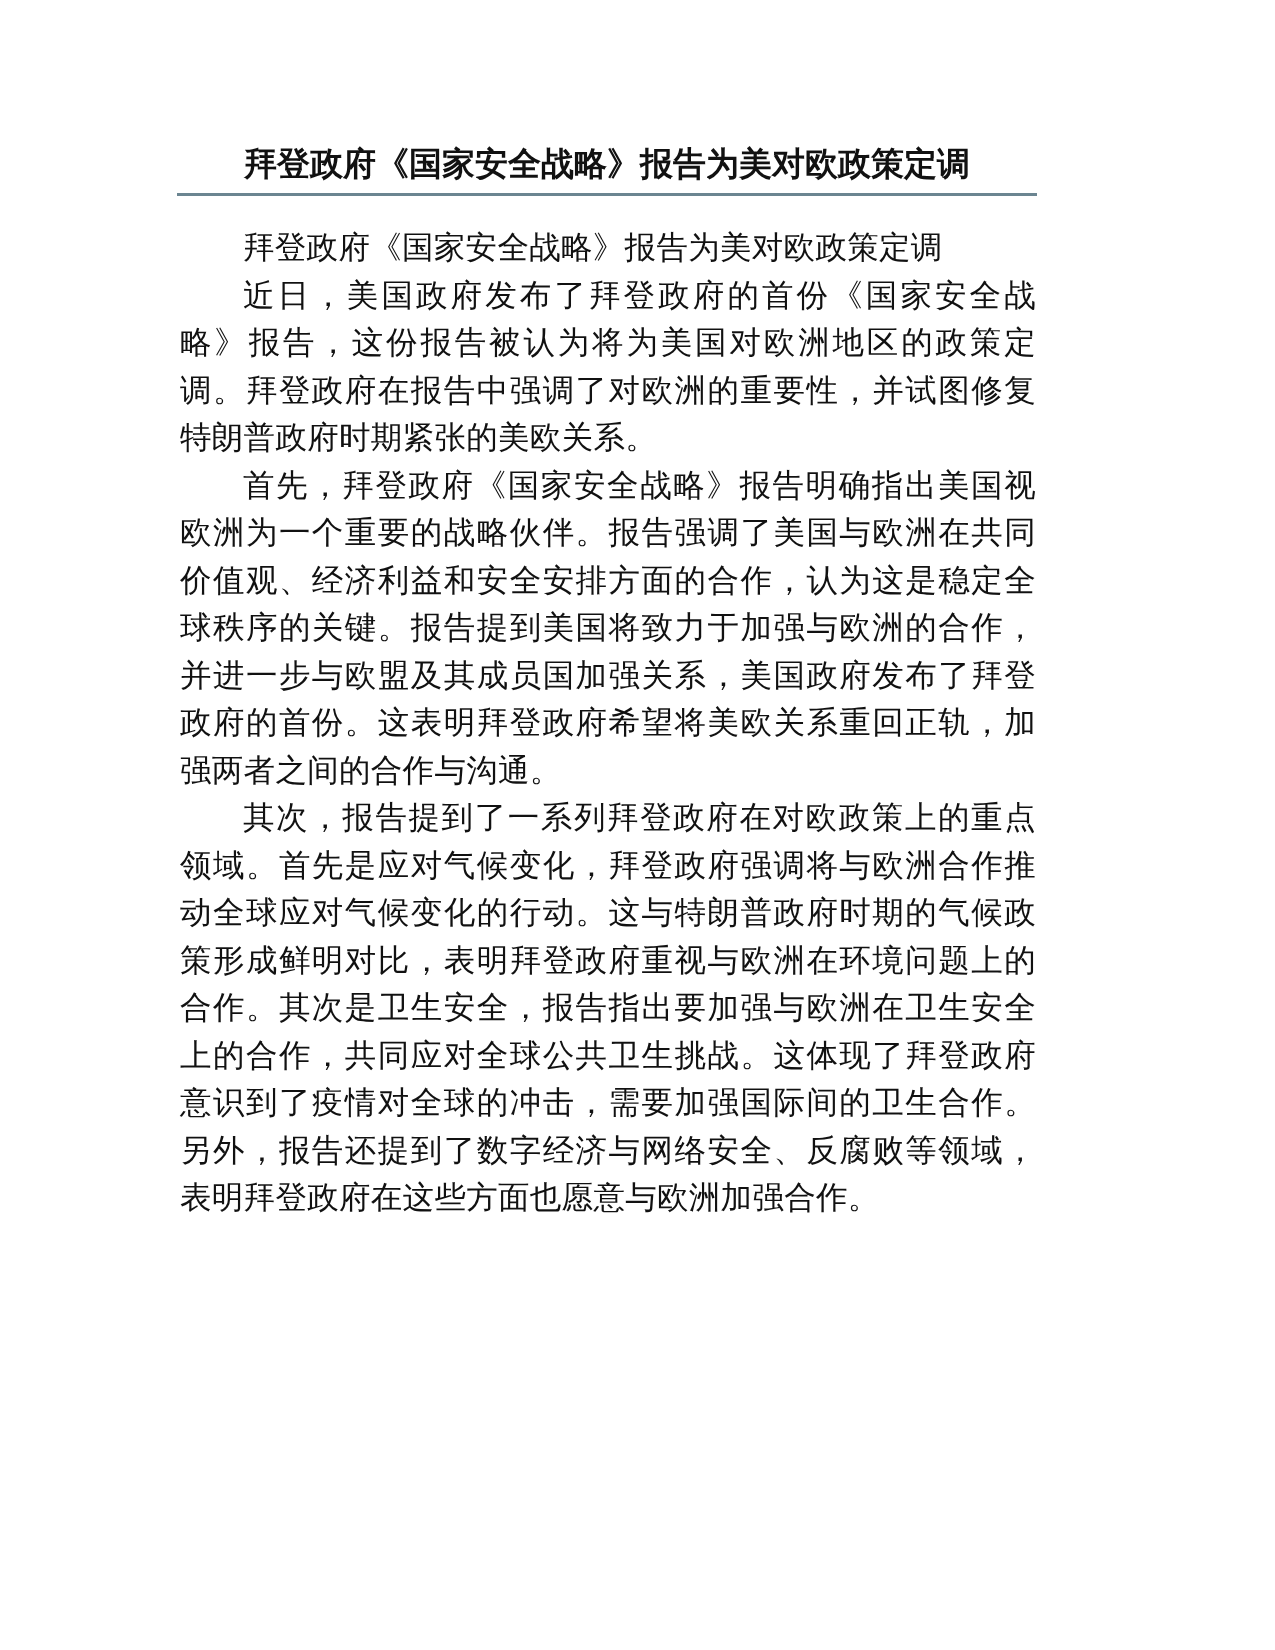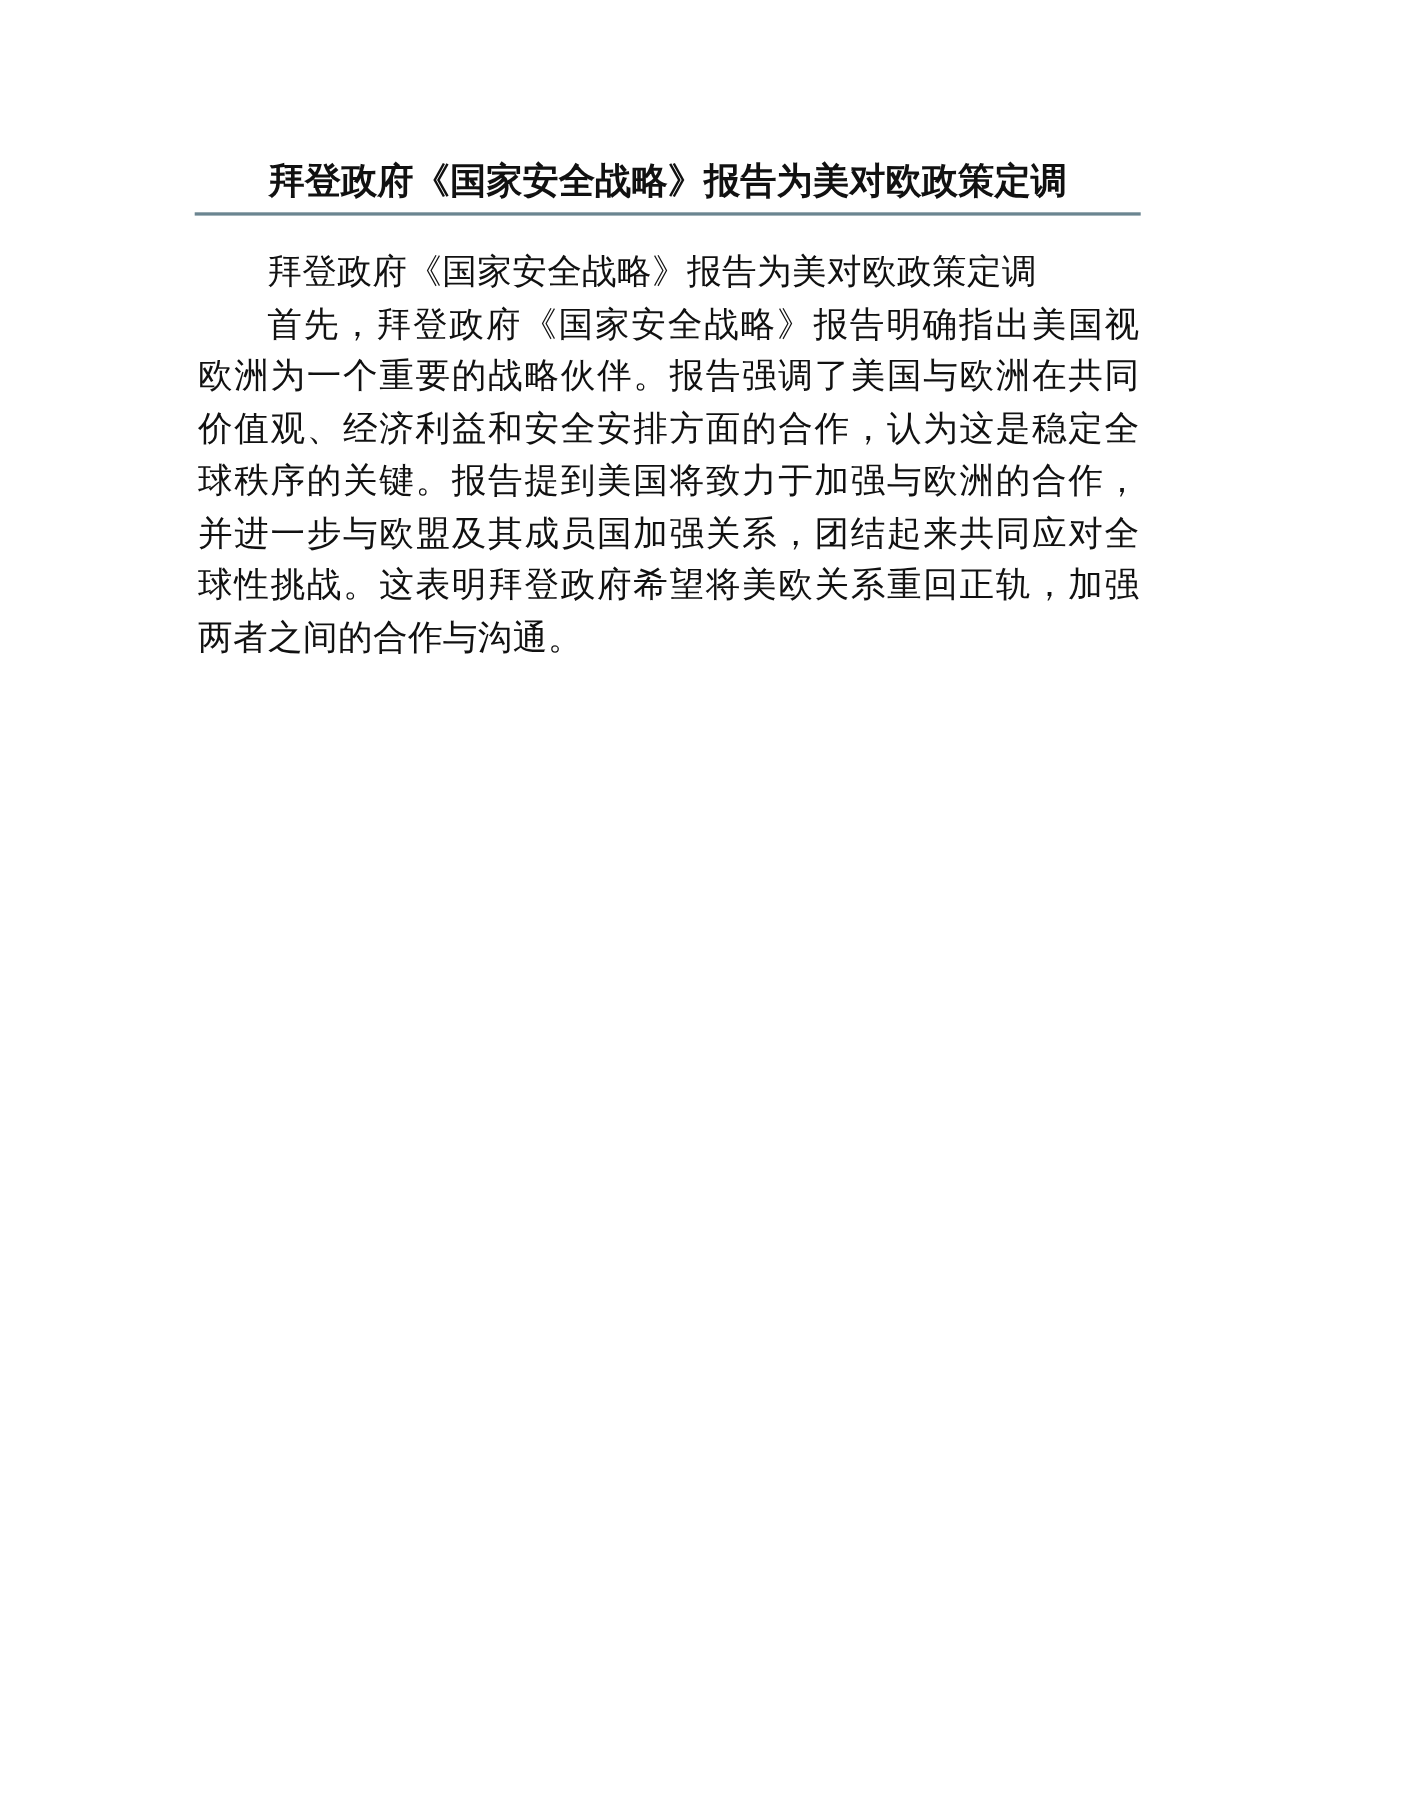--- a/index.html
+++ b/index.html
@@ -59,15 +59,17 @@
   </style>
 </head>
 <body>
 
 <div class="page">
   <div class="title">拜登政府《国家安全战略》报告为美对欧政策定调</div>
   <div class="divider"></div>
 
   <div class="body">
     <p class="para">拜登政府《国家安全战略》报告为美对欧政策定调</p>
-    <p class="para">首先，拜登政府《国家安全战略》报告明确指出美国视欧洲为一个重要的战略伙伴。报告强调了美国与欧洲在共同价值观、经济利益和安全安排方面的合作，认为这是稳定全球秩序的关键。报告提到美国将致力于加强与欧洲的合作，并进一步与欧盟及其成员国加强关系，团结起来共同应对全球性挑战。这表明拜登政府希望将美欧关系重回正轨，加强两者之间的合作与沟通。</p>
+    <p class="para">近日，美国政府发布了拜登政府的首份《国家安全战略》报告，这份报告被认为将为美国对欧洲地区的政策定调。拜登政府在报告中强调了对欧洲的重要性，并试图修复特朗普政府时期紧张的美欧关系。</p>
+    <p class="para">首先，拜登政府《国家安全战略》报告明确指出美国视欧洲为一个重要的战略伙伴。报告强调了美国与欧洲在共同价值观、经济利益和安全安排方面的合作，认为这是稳定全球秩序的关键。报告提到美国将致力于加强与欧洲的合作，并进一步与欧盟及其成员国加强关系，美国政府发布了拜登政府的首份。这表明拜登政府希望将美欧关系重回正轨，加强两者之间的合作与沟通。</p>
+    <p class="para">其次，报告提到了一系列拜登政府在对欧政策上的重点领域。首先是应对气候变化，拜登政府强调将与欧洲合作推动全球应对气候变化的行动。这与特朗普政府时期的气候政策形成鲜明对比，表明拜登政府重视与欧洲在环境问题上的合作。其次是卫生安全，报告指出要加强与欧洲在卫生安全上的合作，共同应对全球公共卫生挑战。这体现了拜登政府意识到了疫情对全球的冲击，需要加强国际间的卫生合作。另外，报告还提到了数字经济与网络安全、反腐败等领域，表明拜登政府在这些方面也愿意与欧洲加强合作。</p>
   </div>
 </div>
 
 </body></html>

